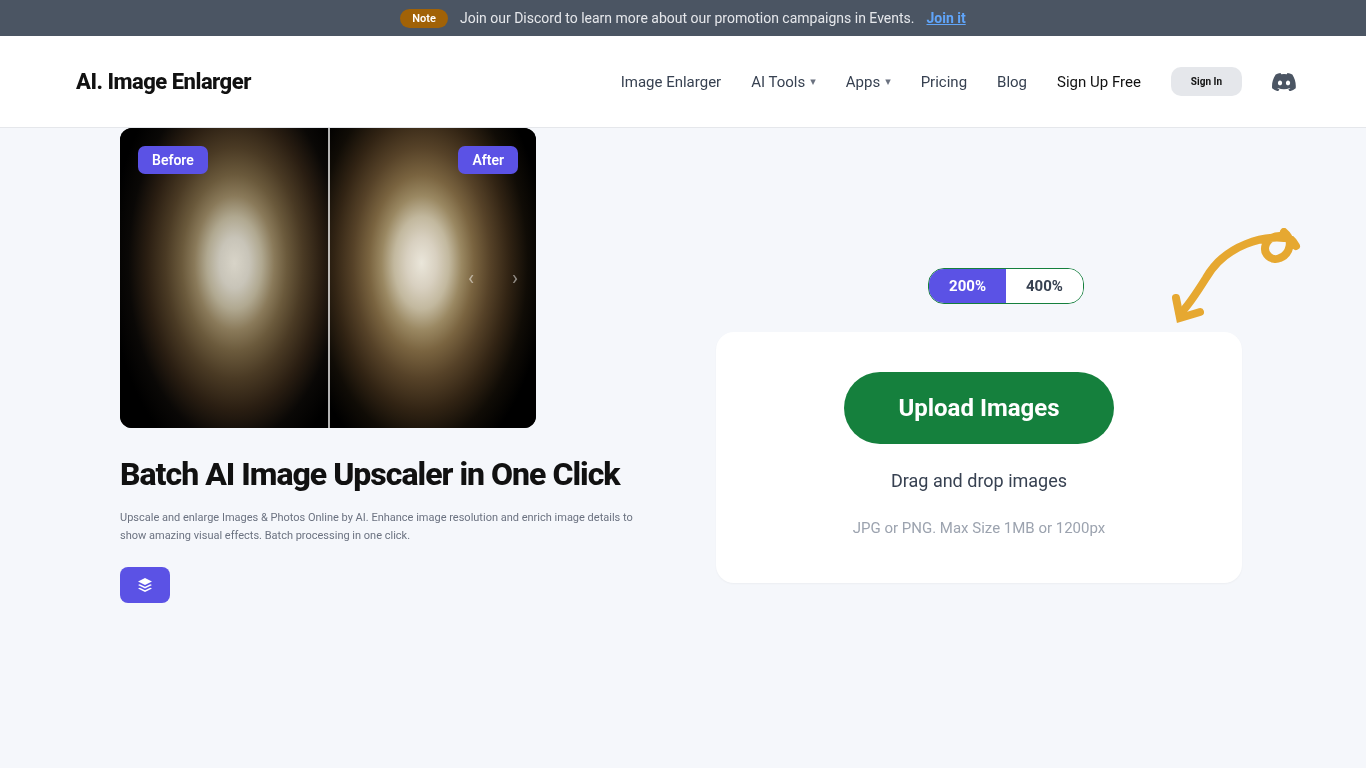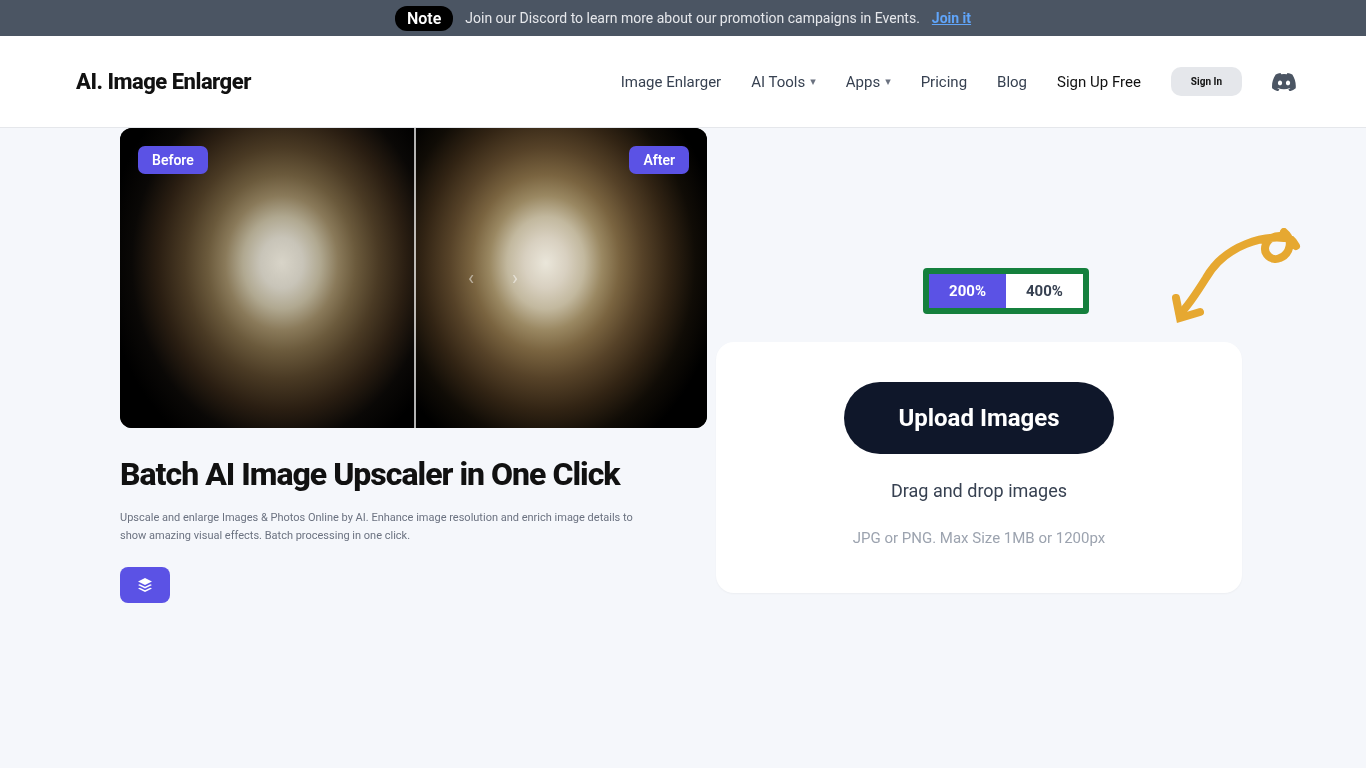--- a/index.html
+++ b/index.html
@@ -1,62 +1,62 @@
 <!DOCTYPE html>
 <html><head>
 <meta charset="utf-8">
 <style>
 * { margin: 0; padding: 0; box-sizing: border-box; }
 body { font-family: -apple-system, BlinkMacSystemFont, 'Segoe UI', Roboto, Arial, sans-serif; background: #f5f7fb; width: 1366px; height: 768px; overflow: hidden; }
 
 .notice-bar { background: #4b5563; height: 36px; display: flex; align-items: center; justify-content: center; gap: 12px; color: #fff; font-size: 14px; }
-.note-badge { background: #000000; color: #fff; padding: 3px 12px; border-radius: 12px; font-weight: 600; font-size: 16px; }
+.note-badge { background: #a16207; color: #fff; padding: 3px 12px; border-radius: 12px; font-weight: 600; font-size: 11px; }
 .notice-text { color: #e5e7eb; }
 .notice-link { color: #60a5fa; text-decoration: underline; font-weight: 700; cursor: pointer; }
 
 .navbar { background: #fff; height: 92px; display: flex; align-items: center; padding: 0 70px 0 76px; border-bottom: 1px solid #e5e7eb; }
 .logo { font-size: 22px; font-weight: 800; color: #111; letter-spacing: -0.5px; }
 .nav-items { margin-left: auto; display: flex; align-items: center; gap: 30px; }
 .nav-link { color: #374151; font-size: 15px; cursor: pointer; display: flex; align-items: center; gap: 5px; }
 .chevron { font-size: 11px; color: #6b7280; }
 .signup-free { font-weight: 400; color: #111; font-size: 15px; cursor: pointer; }
 .signin-btn { background: #e5e7eb; color: #111; font-weight: 700; padding: 9px 20px; border-radius: 10px; font-size: 10px; cursor: pointer; }
 .discord-icon { width: 24px; height: 18px; cursor: pointer; }
 
 .main { display: flex; padding: 0 70px 0 120px; gap: 70px; }
 .left-col { width: 526px; }
 .right-col { flex: 1; position: relative; padding-top: 140px; }
 
-.slider { position: relative; width: 587px; height: 300px; border-radius: 12px; overflow: hidden; background: #0a0a0a; }
+.slider { position: relative; width: 416px; height: 300px; border-radius: 12px; overflow: hidden; background: #0a0a0a; }
 .slider-img { width: 100%; height: 100%; display: flex; }
 .img-before { flex: 0 0 50%; background: radial-gradient(ellipse 60% 70% at 55% 45%,
   #d8d4c8 0%, #c8c4b8 12%, #b0a890 22%, #8a7a5a 32%,
   #6b5a3c 42%, #4a3a24 55%, #2a1e12 70%, #0a0806 85%, #000 100%); }
 .img-after { flex: 0 0 50%; background: radial-gradient(ellipse 60% 70% at 45% 45%,
   #eae6da 0%, #d8d0c0 12%, #c2b89e 22%, #9a8862 32%,
   #7a6440 42%, #564228 55%, #322414 70%, #100c06 85%, #000 100%); }
 .divider { position: absolute; left: 50%; top: 0; bottom: 0; width: 2px; background: rgba(255,255,255,0.7); }
 .badge { position: absolute; top: 18px; padding: 6px 14px; border-radius: 7px; color: #fff; font-weight: 600; font-size: 14px; background: #5b52e5; }
 .badge-before { left: 18px; }
 .badge-after { right: 18px; }
 .arrow-l, .arrow-r { position: absolute; top: 50%; transform: translateY(-50%); color: rgba(255,255,255,0.5); font-size: 20px; cursor: pointer; }
 .arrow-l { left: 348px; }
 .arrow-r { left: 392px; }
 
 .hero-title { font-size: 32px; font-weight: 800; color: #111; line-height: 1.15; margin-top: 28px; letter-spacing: -1px; }
 .hero-desc { font-size: 11px; color: #6b7280; line-height: 1.65; margin-top: 16px; }
 .cta-btn { display: inline-flex; align-items: center; gap: 8px; background: #5b52e5; color: #fff; padding: 11px 18px; border-radius: 8px; font-size: 14px; font-weight: 600; margin-top: 22px; cursor: pointer; }
 .layers-icon { width: 14px; height: 14px; }
 
-.zoom-toggle { display: flex; margin: 0 auto 28px auto; width: fit-content; border: 6px solid #15803d; border-radius: 4px; overflow: hidden; align-items: center; }
+.zoom-toggle { display: flex; margin: 0 auto 28px auto; width: fit-content; border: 1px solid #15803d; border-radius: 16px; overflow: hidden; align-items: center; }
 .zoom-opt { padding: 8px 20px; font-size: 15px; font-weight: 700; cursor: pointer; background: #fff; color: #374151; }
 .zoom-opt.active { background: #5b52e5; color: #fff; }
 
 .upload-card { background: #fff; border-radius: 18px; padding: 40px 30px 46px 30px; text-align: center; box-shadow: 0 1px 2px rgba(0,0,0,0.04); width: 526px; margin-left: 0; }
-.upload-btn { background: #0f172a; color: #fff; font-size: 24px; font-weight: 700; padding: 22px 54px; border-radius: 40px; display: inline-block; cursor: pointer; }
+.upload-btn { background: #15803d; color: #fff; font-size: 24px; font-weight: 700; padding: 22px 54px; border-radius: 40px; display: inline-block; cursor: pointer; }
 .drag-text { font-size: 18px; color: #374151; margin-top: 26px; }
 .hint-text { font-size: 15px; color: #9ca3af; margin-top: 28px; }
 
 .swoosh { position: absolute; top: 100px; right: -10px; width: 140px; height: 110px; }
 </style>
 </head>
 <body>
 
 <div class="notice-bar">
   <span class="note-badge">Note</span>

